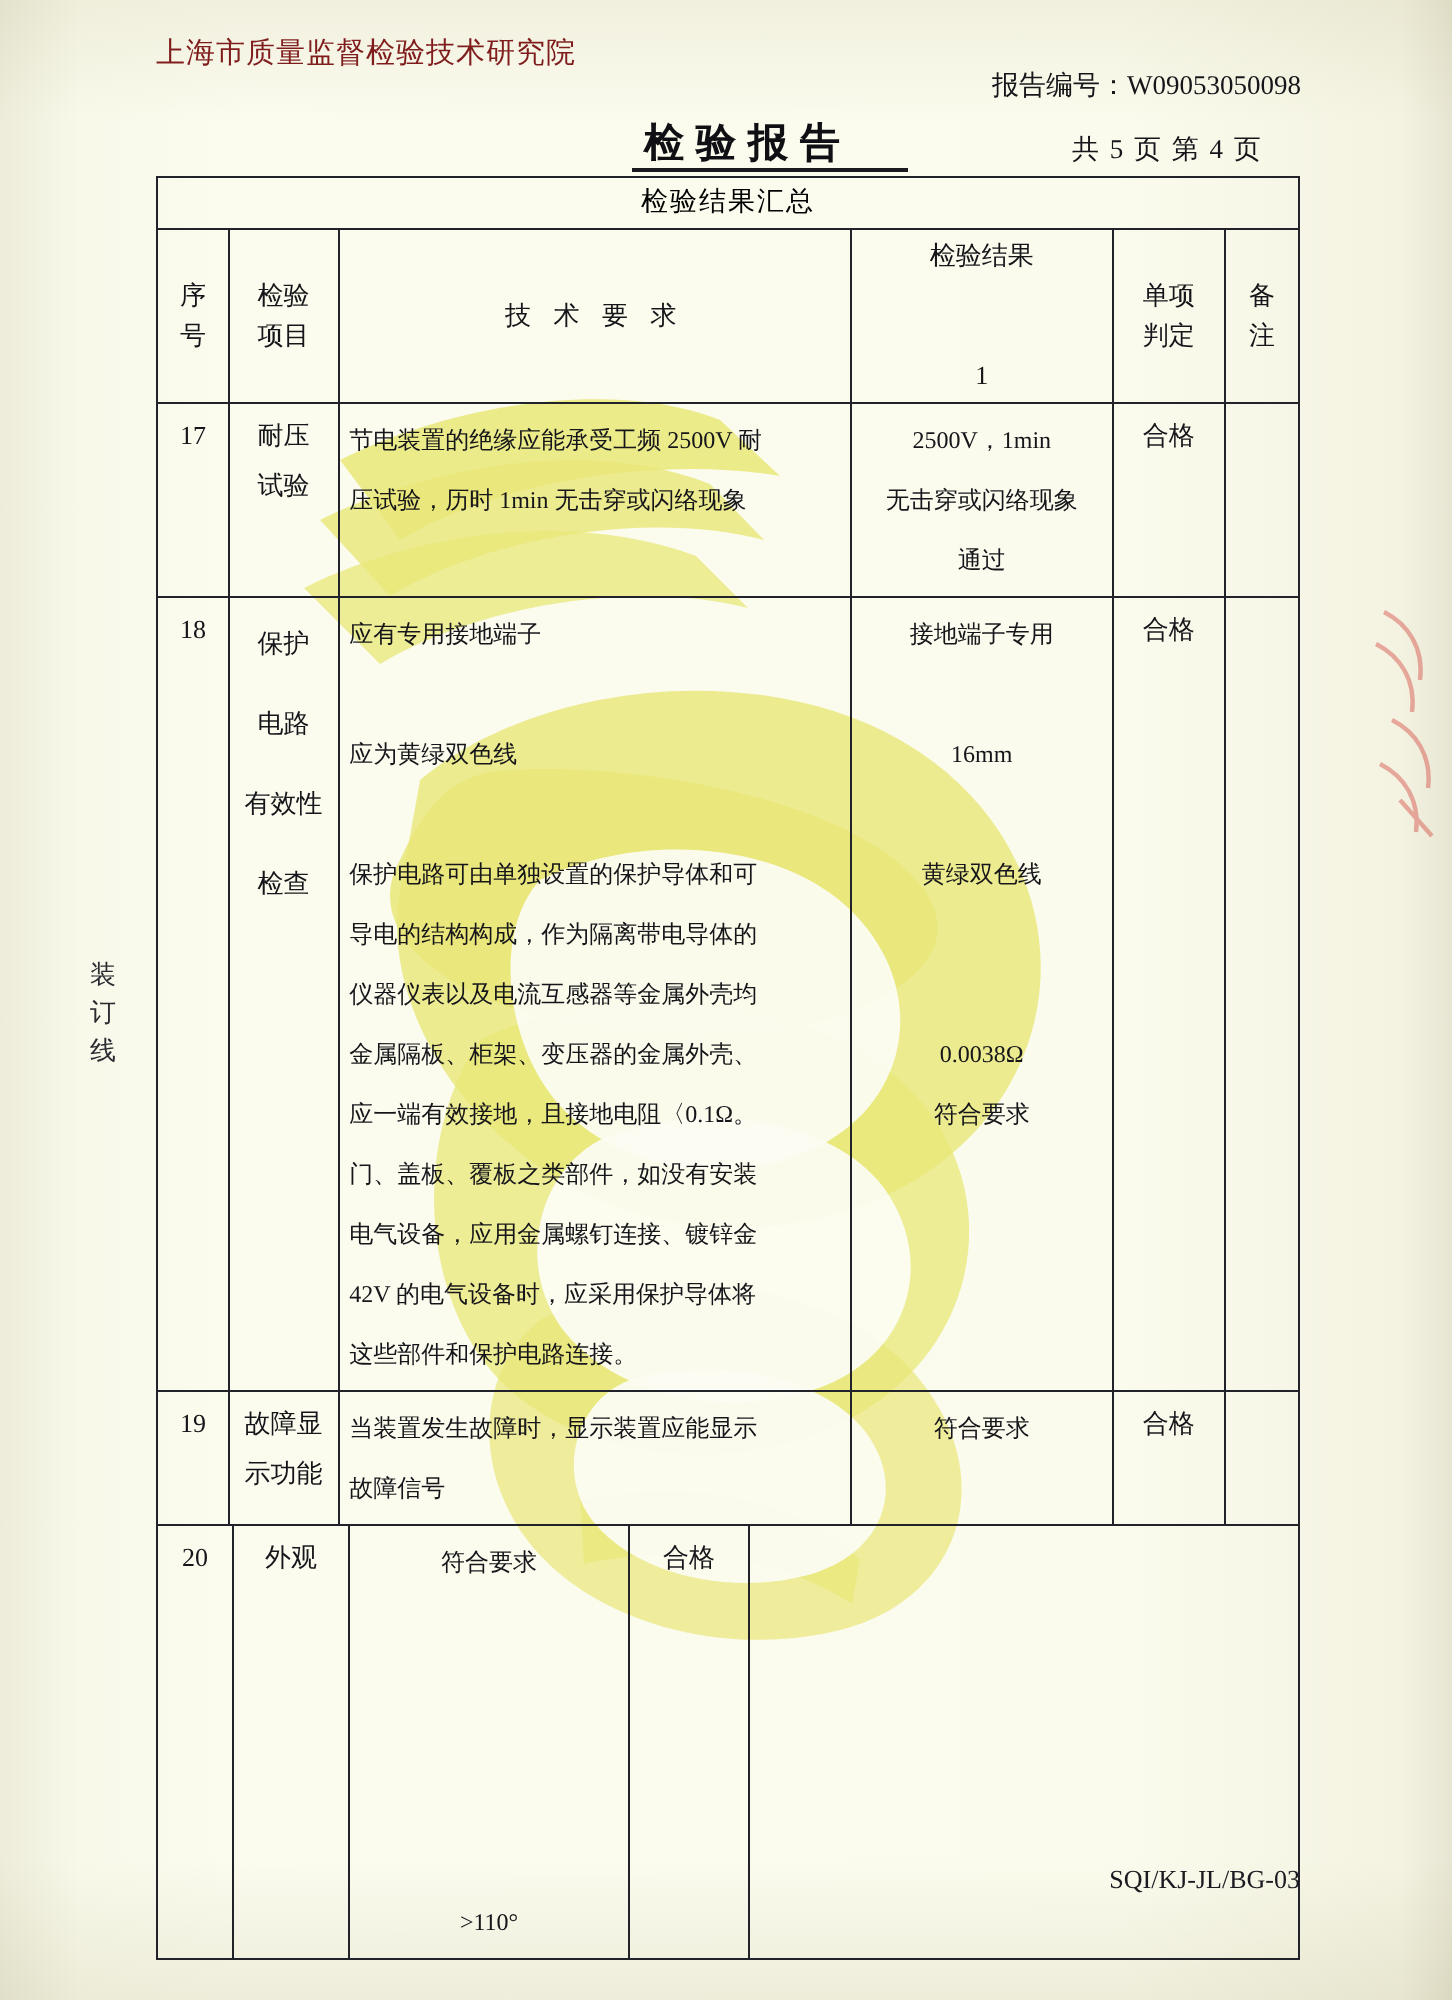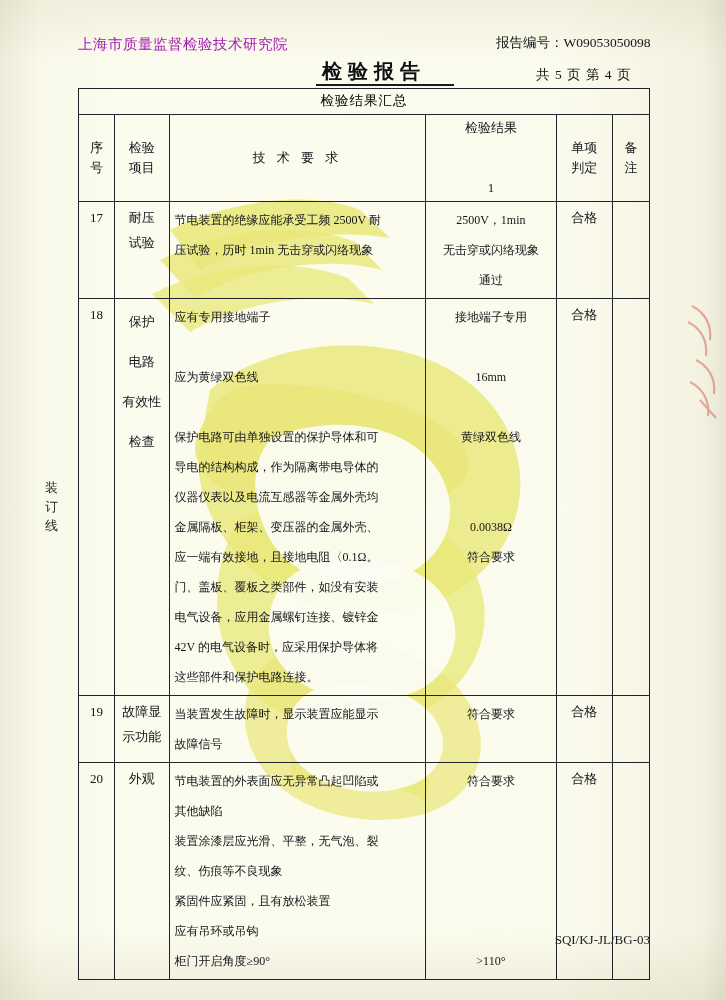--- a/index.html
+++ b/index.html
@@ -49,24 +49,24 @@
     pointer-events: none;
   }
   .content {
     position: absolute;
     inset: 0;
   }
   
   .hdr-inst {
     position: absolute;
     left: 78px;
-    top: 35px;
+    top: 17px;
     font-size: 14.5px;
     letter-spacing: 0.5px;
-    color: #a21caf;
+    color: #7f1d1d;
   }
   .hdr-reportno-label {
     position: absolute;
     left: 496px;
     top: 34px;
     font-size: 13.5px;
     color: #15151a;
   }
   .hdr-title {
     position: absolute;
@@ -323,29 +323,20 @@
         </div>
         <div class="cell c-judge2 judge-txt">合格</div>
         <div class="cell c-remark last-col">&nbsp;</div>
       </div>
 
       <div class="row">
         <div class="cell c-no">20</div>
         <div class="cell c-item">
           <div>外观</div>
         </div>
-        <div class="cell c-req req-lines">
-          <p>节电装置的外表面应无异常凸起凹陷或</p>
-          <p>其他缺陷</p>
-          <p>装置涂漆层应光滑、平整，无气泡、裂</p>
-          <p>纹、伤痕等不良现象</p>
-          <p>紧固件应紧固，且有放松装置</p>
-          <p>应有吊环或吊钩</p>
-          <p>柜门开启角度≥90°</p>
-        </div>
         <div class="cell c-res res-lines">
           <p>符合要求</p>
           <p>&nbsp;</p>
           <p>&nbsp;</p>
           <p>&nbsp;</p>
           <p>&nbsp;</p>
           <p>&nbsp;</p>
           <p>&gt;110°</p>
         </div>
         <div class="cell c-judge2 judge-txt">合格</div>

